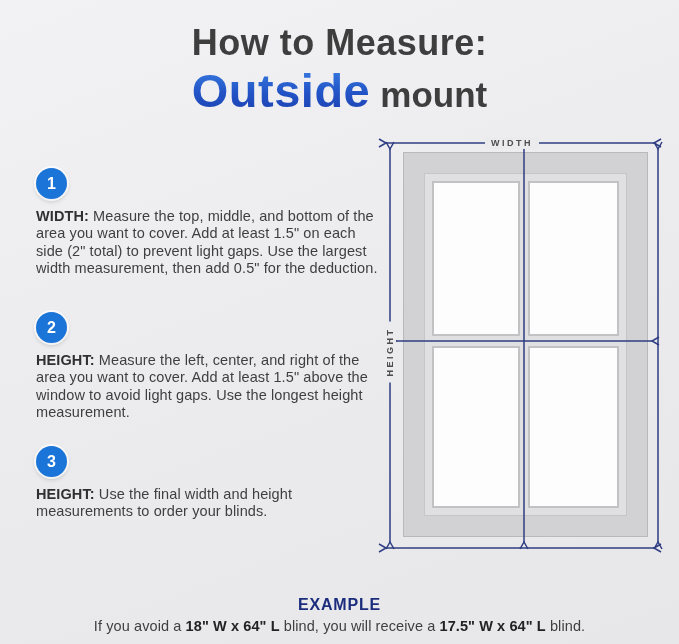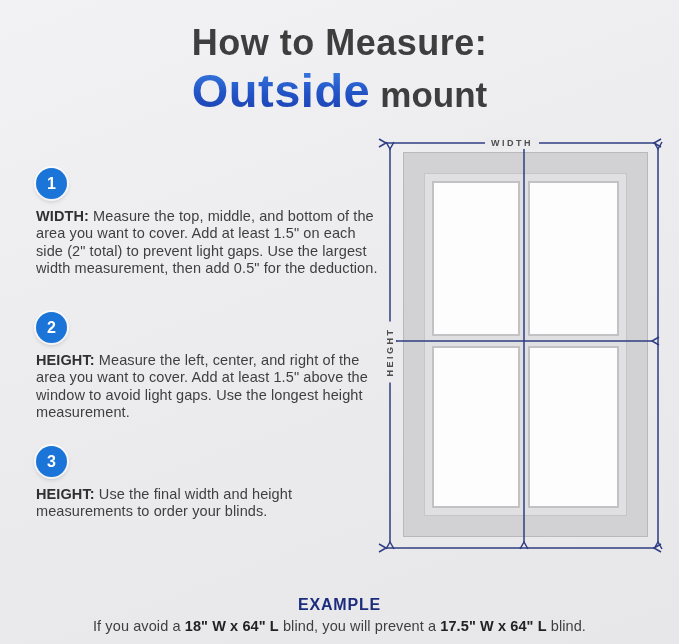--- a/index.html
+++ b/index.html
@@ -112,17 +112,17 @@
     <line x1="524" y1="147" x2="524" y2="542" style="stroke:var(--navy)" stroke-width="1.5" marker-start="url(#ah)" marker-end="url(#ah)"></line>
     <line x1="396" y1="341" x2="652" y2="341" style="stroke:var(--navy)" stroke-width="1.5" marker-start="url(#ah)" marker-end="url(#ah)"></line>
   </svg>
 
   <div class="dim-label width-label">WIDTH</div>
   <div class="dim-label height-label">HEIGHT</div>
 
   <div class="footer">
     <div class="example-title">EXAMPLE</div>
     <div class="example-line">
-      <span>If you avoid a </span><b>18" W x 64" L</b><span> blind, you will prevent a </span><b>17.5" W x 64" L</b><span> blind.</span>
+      <span>If you avoid a </span><b>18" W x 64" L</b><span> blind, you will receive a </span><b>17.5" W x 64" L</b><span> blind.</span>
     </div>
   </div>
 
 </div>
 
 </body></html>

